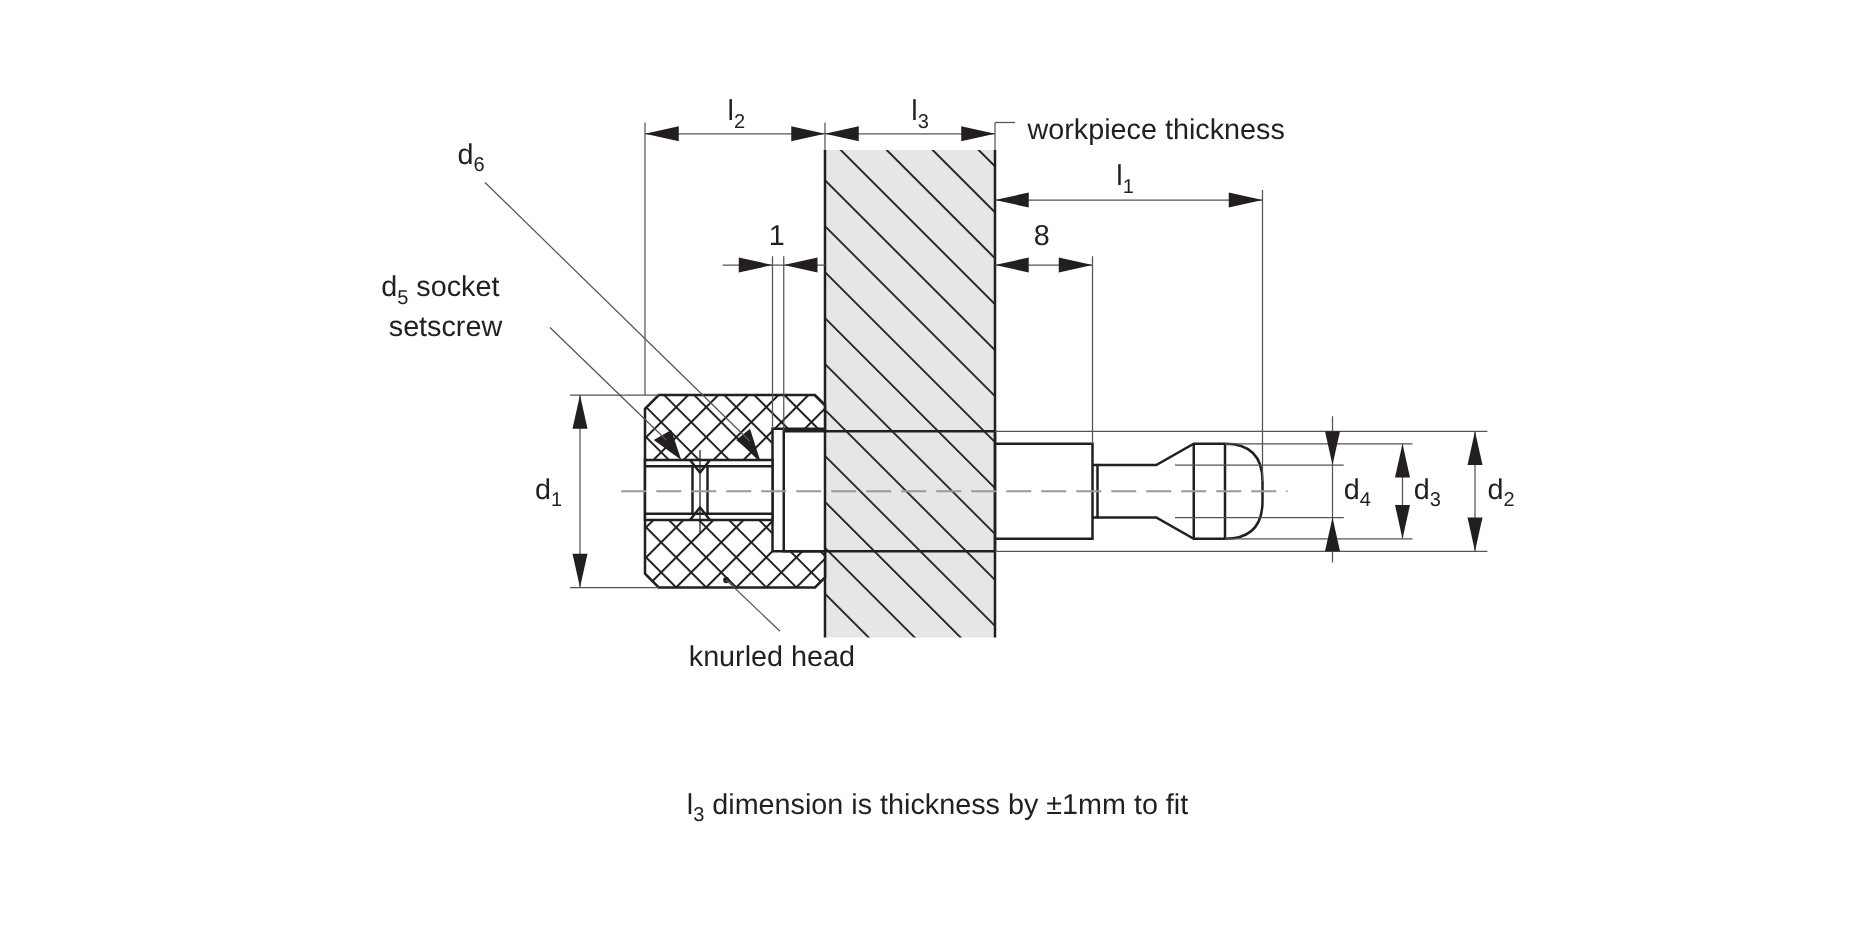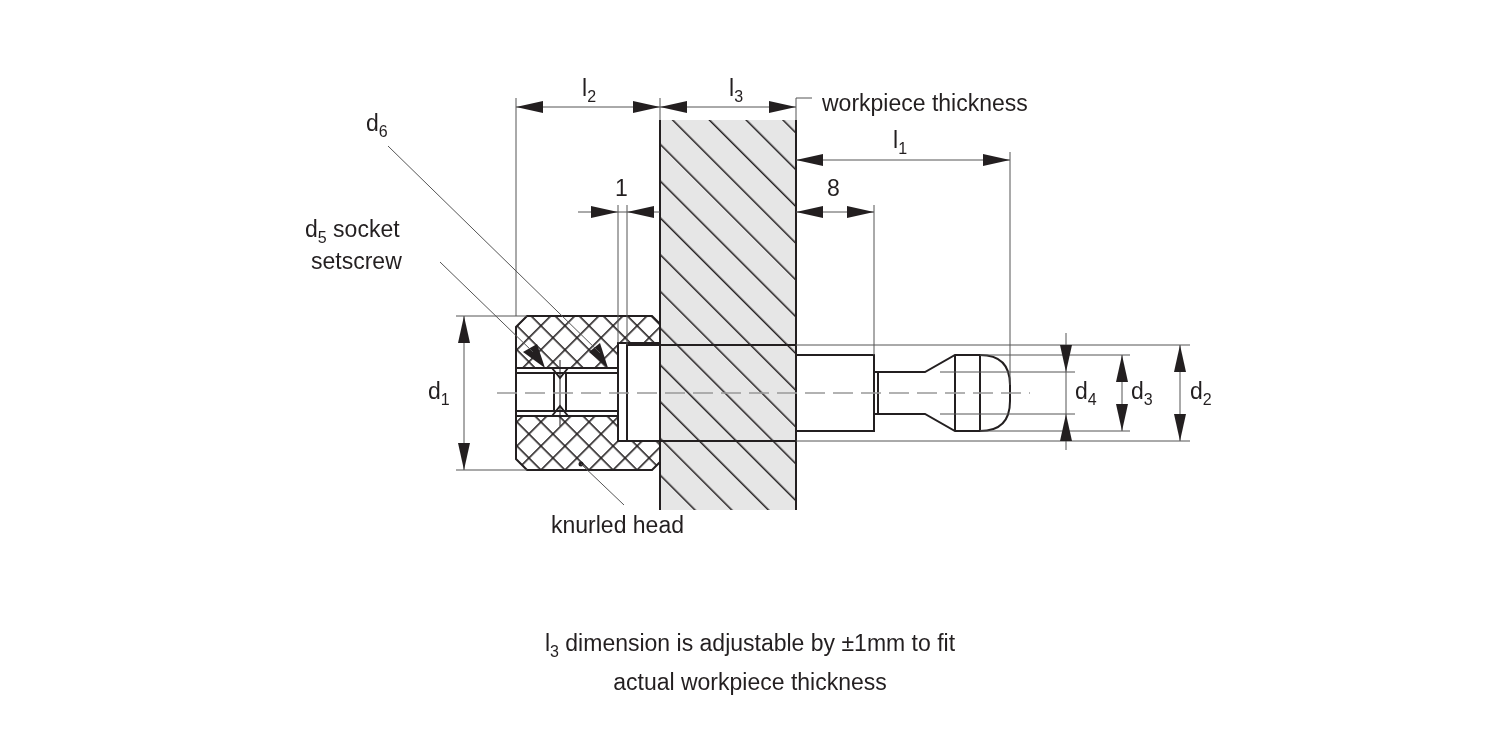--- a/index.html
+++ b/index.html
@@ -145,15 +145,14 @@
   <text class="lbl" x="305" y="237"><tspan>d</tspan><tspan class="sub" dy="6">5</tspan><tspan dy="-6"> socket</tspan></text>
   <text class="lbl" x="311" y="269">setscrew</text>
   <text class="lbl" x="428" y="399"><tspan>d</tspan><tspan class="sub" dy="6">1</tspan></text>
   <text class="lbl" x="1075" y="399"><tspan>d</tspan><tspan class="sub" dy="6">4</tspan></text>
   <text class="lbl" x="1131" y="399"><tspan>d</tspan><tspan class="sub" dy="6">3</tspan></text>
   <text class="lbl" x="1190" y="399"><tspan>d</tspan><tspan class="sub" dy="6">2</tspan></text>
   <text class="lbl" x="551" y="533">knurled head</text>
 </svg>
 
 <div class="note">
-  <div><span>l</span><sub>3</sub><span> dimension is adjustable by ±1mm to fit</span></div>
-  <div>actual workpiece thickness</div>
+  <div><span>l</span><sub>3</sub><span> dimension is thickness by ±1mm to fit</span></div>
 </div>
 
 </body></html>

